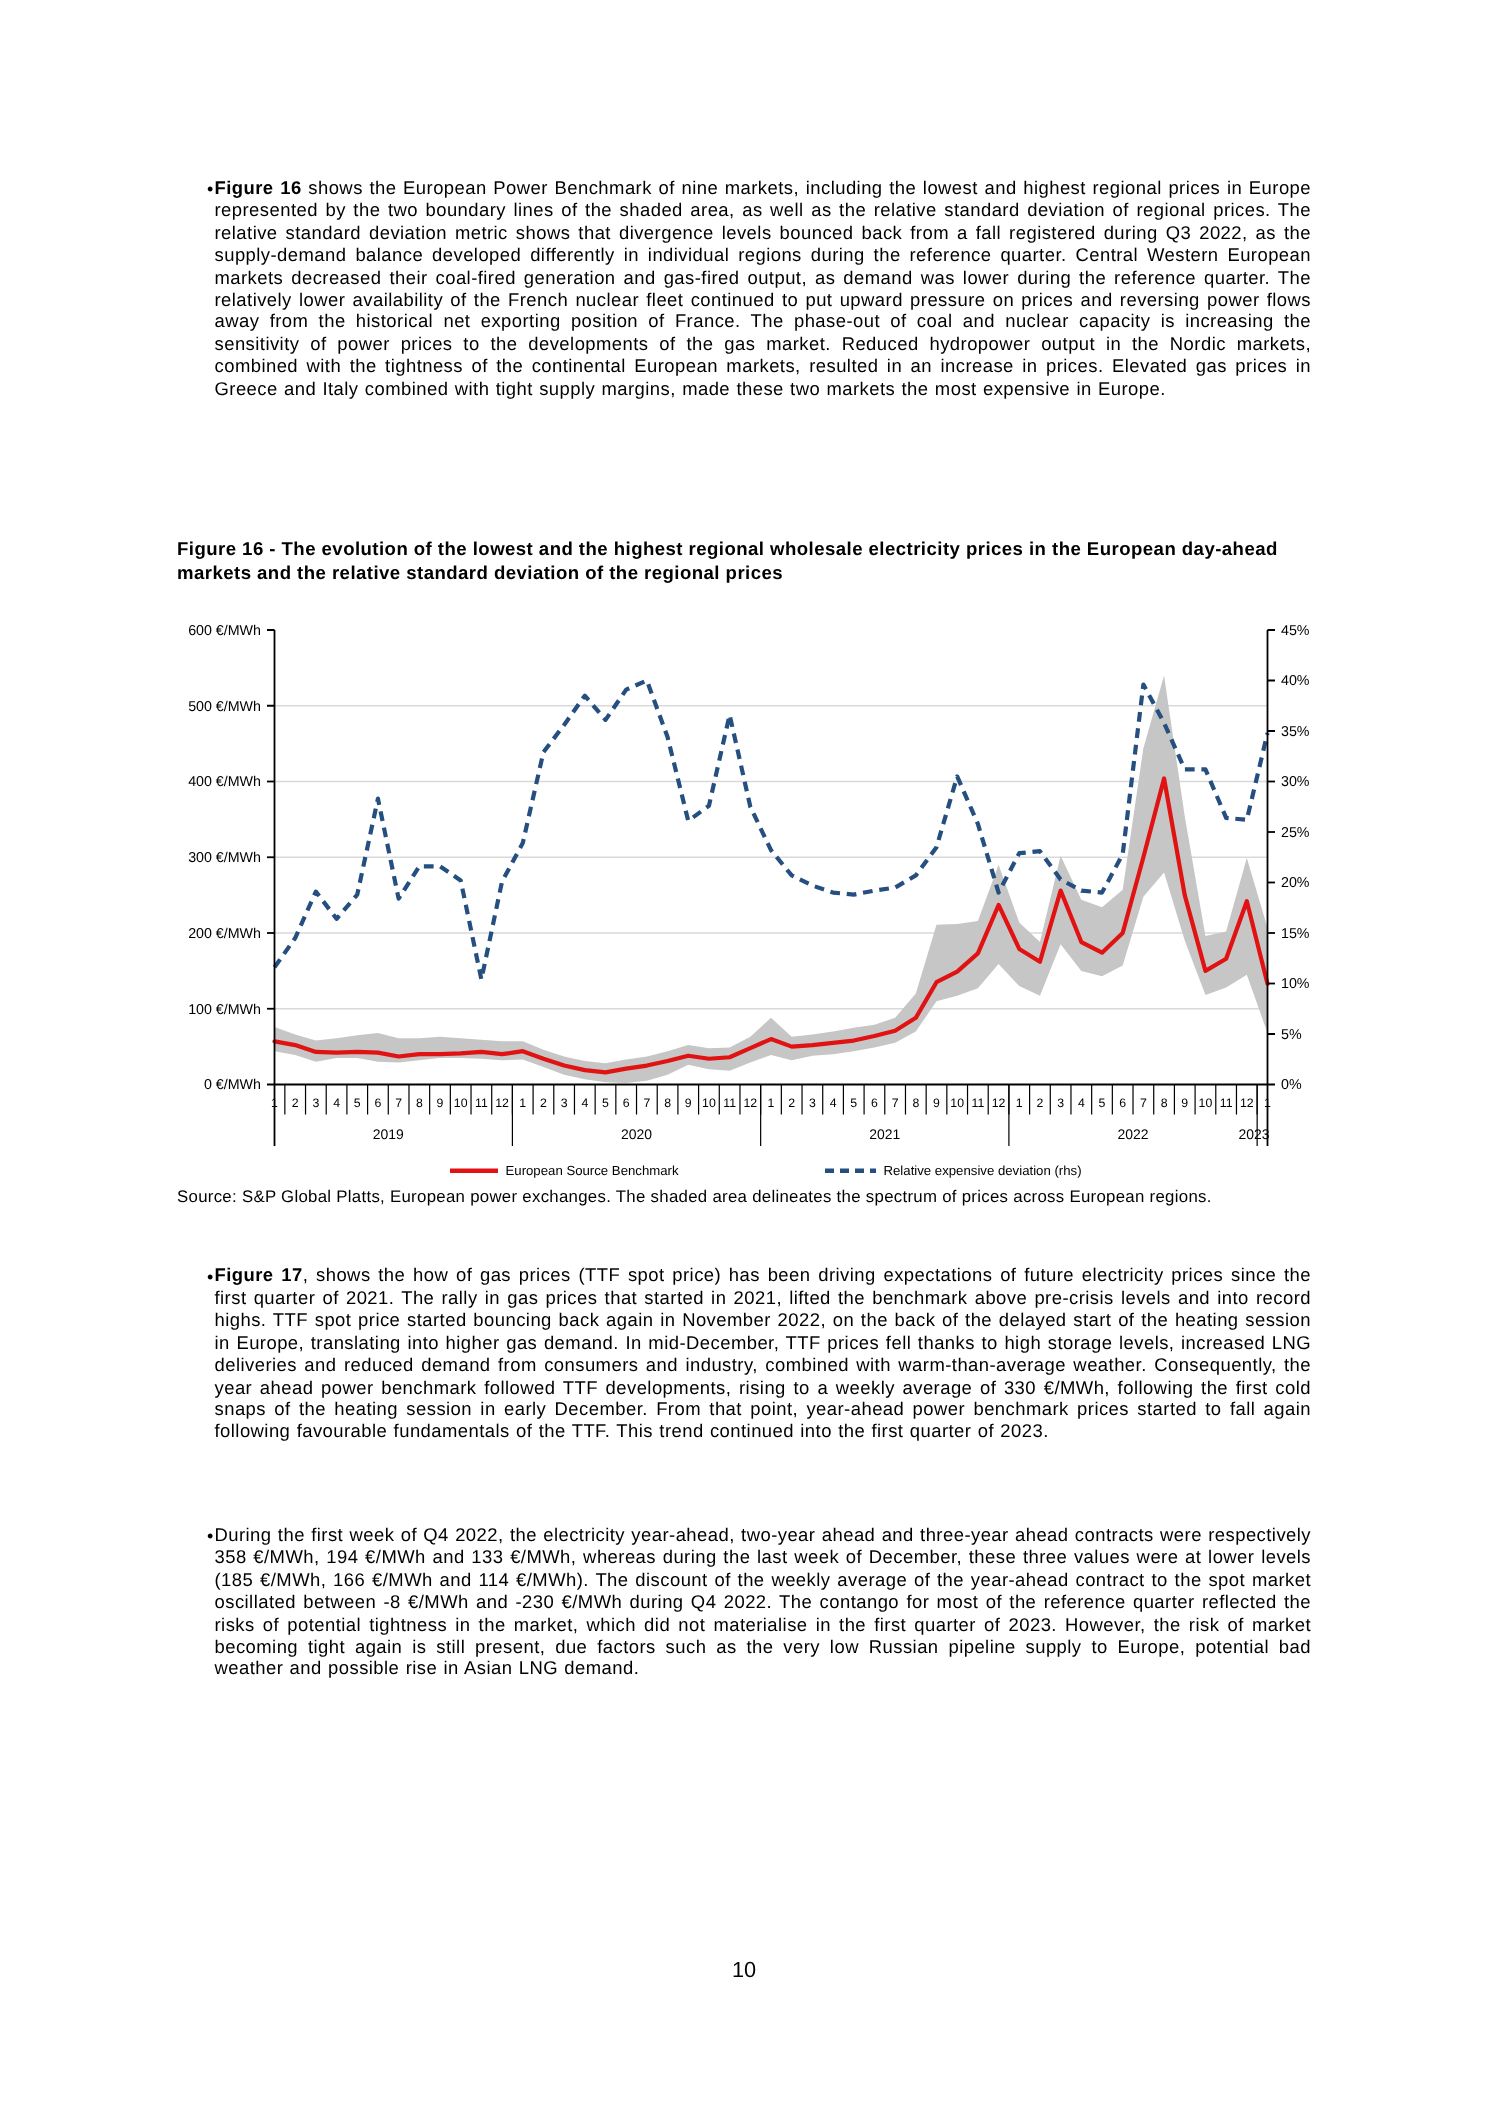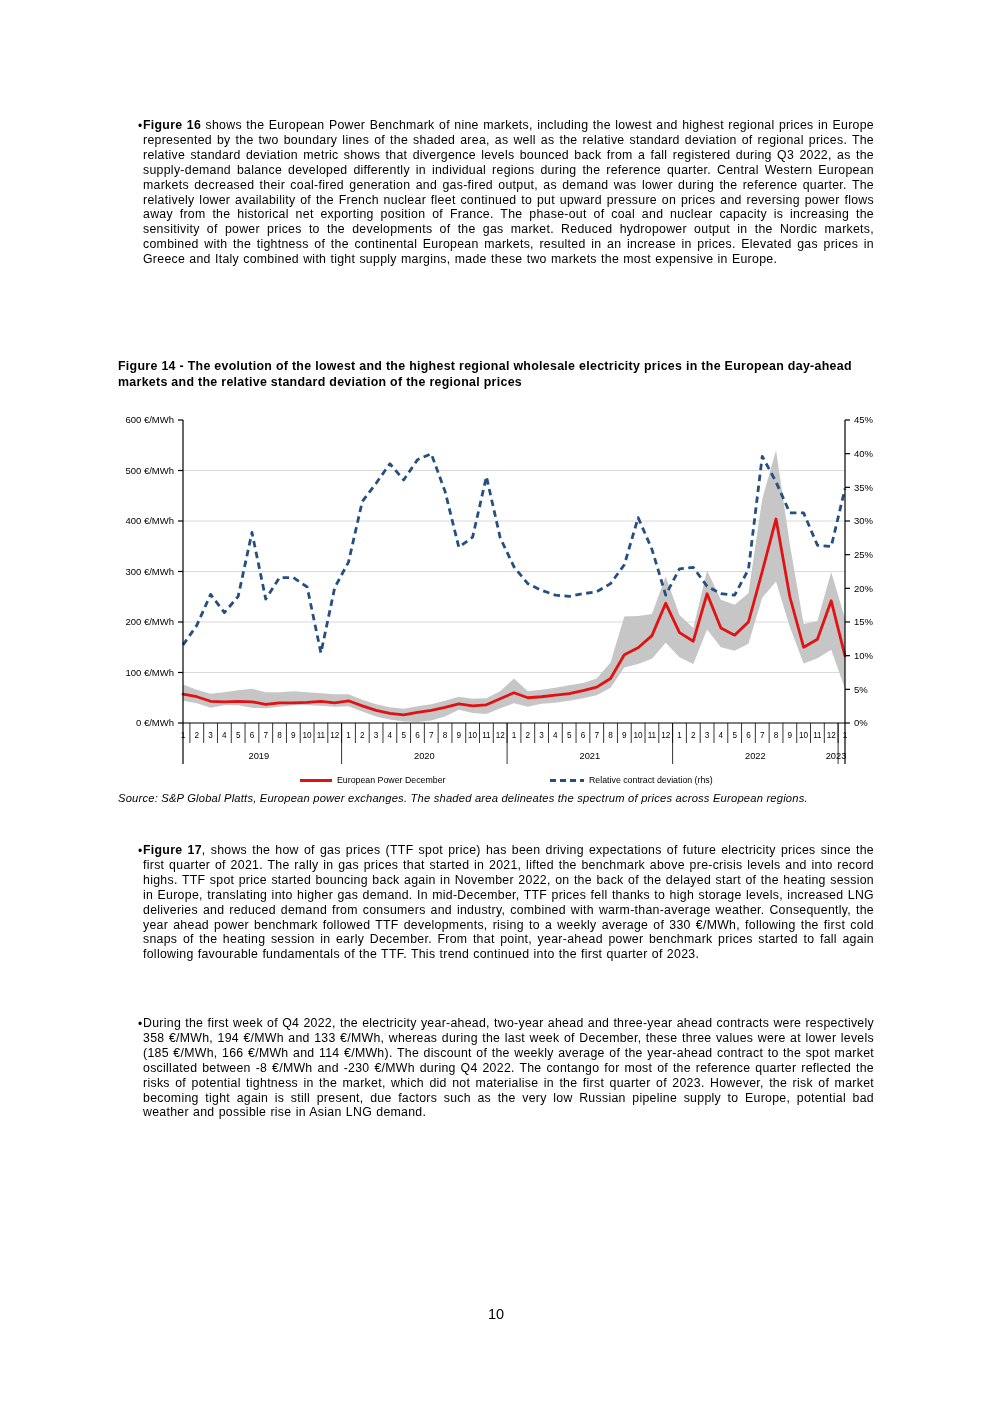--- a/index.html
+++ b/index.html
@@ -22,35 +22,35 @@
   svg text{font-family:"Liberation Sans",sans-serif;fill:#000;}
   .legend-row{position:absolute;left:118px;top:775px;width:756px;height:14px;font-size:8.8px;}
   .legend-item{position:absolute;display:flex;align-items:center;gap:5px;white-space:nowrap;}
   .legend-item.l1{left:182px;}
   .legend-item.l2{left:432px;}
   .sw-red{display:inline-block;width:32px;height:3px;background:#e01212;}
   .sw-blue{display:inline-block;width:34px;height:3px;
     background:repeating-linear-gradient(90deg,#254f7f 0 6px,transparent 6px 10px);}
   .source-line{
     position:absolute;left:118px;top:792px;width:760px;
-    font-style:italic;font-size:11.2px;letter-spacing:0.2px;
+    font-size:11.2px;letter-spacing:0.2px;
   }
   .pagenum{position:absolute;left:0;top:1306px;width:100%;text-align:center;font-size:14.5px;}
 </style>
 </head>
 <body>
 
 <div class="page">
 
   <div class="bullet" style="top:118px">
     <span class="dot">•</span>
     <div class="btext"><span class="lead">Figure 16</span><span> shows the European Power Benchmark of nine markets, including the lowest and highest regional prices in Europe represented by the two boundary lines of the shaded area, as well as the relative standard deviation of regional prices. The relative standard deviation metric shows that divergence levels bounced back from a fall registered during Q3 2022, as the supply-demand balance developed differently in individual regions during the reference quarter. Central Western European markets decreased their coal-fired generation and gas-fired output, as demand was lower during the reference quarter. The relatively lower availability of the French nuclear fleet continued to put upward pressure on prices and reversing power flows away from the historical net exporting position of France. The phase-out of coal and nuclear capacity is increasing the sensitivity of power prices to the developments of the gas market. Reduced hydropower output in the Nordic markets, combined with the tightness of the continental European markets, resulted in an increase in prices. Elevated gas prices in Greece and Italy combined with tight supply margins, made these two markets the most expensive in Europe.</span></div>
   </div>
 
-  <div class="fig-title">Figure 14 - The evolution of the lowest and the highest regional wholesale electricity prices in the European day-ahead markets and the relative standard deviation of the regional prices</div>
+  <div class="fig-title">Figure 16 - The evolution of the lowest and the highest regional wholesale electricity prices in the European day-ahead markets and the relative standard deviation of the regional prices</div>
 
   <div class="chart-wrap" id="chart"><svg width="756" height="356" viewBox="0 0 756 356">
         <line x1="65" y1="259.50" x2="727" y2="259.50" stroke="#d9d9d9" stroke-width="1"></line>
         <line x1="65" y1="209.00" x2="727" y2="209.00" stroke="#d9d9d9" stroke-width="1"></line>
         <line x1="65" y1="158.50" x2="727" y2="158.50" stroke="#d9d9d9" stroke-width="1"></line>
         <line x1="65" y1="108.00" x2="727" y2="108.00" stroke="#d9d9d9" stroke-width="1"></line>
         <line x1="65" y1="57.50" x2="727" y2="57.50" stroke="#d9d9d9" stroke-width="1"></line>
         <polygon points="65.00,271.62 78.79,276.67 92.58,280.71 106.38,279.19 120.17,277.18 133.96,275.66 147.75,279.19 161.54,279.19 175.33,278.19 189.13,279.19 202.92,280.20 216.71,281.21 230.50,281.21 244.29,286.77 258.08,291.31 271.88,294.35 285.67,295.86 299.46,293.33 313.25,291.31 327.04,287.78 340.83,283.74 354.63,285.76 368.42,285.25 382.21,278.19 396.00,265.56 409.79,278.19 423.58,276.67 437.38,274.65 451.17,272.13 464.96,270.11 478.75,265.56 492.54,249.40 506.33,203.44 520.13,202.94 533.92,200.92 547.71,163.55 561.50,201.93 575.29,215.06 589.08,157.49 602.88,186.78 616.67,191.83 630.46,180.22 644.25,85.78 658.04,37.30 671.83,131.23 685.63,211.02 699.42,207.99 713.21,159.00 727.00,205.47 727.00,275.66 713.21,236.78 699.42,245.36 685.63,250.41 671.83,214.05 658.04,168.60 644.25,184.76 630.46,230.72 616.67,237.78 602.88,234.25 589.08,216.57 575.29,250.91 561.50,244.35 547.71,229.70 533.92,245.87 520.13,250.91 506.33,254.45 492.54,274.65 478.75,282.23 464.96,285.25 451.17,287.78 437.38,289.80 423.58,290.81 409.79,293.84 396.00,290.31 382.21,295.36 368.42,300.91 354.63,299.90 340.83,296.87 327.04,303.44 313.25,307.48 299.46,308.99 285.67,308.49 271.88,306.46 258.08,303.44 244.29,298.38 230.50,293.33 216.71,293.84 202.92,292.83 189.13,292.32 175.33,292.32 161.54,293.84 147.75,295.36 133.96,294.85 120.17,292.32 106.38,292.32 92.58,294.85 78.79,290.31 65.00,287.78 " fill="#c6c6c6"></polygon>
         <polyline points="65.00,281.21 78.79,283.74 92.58,288.29 106.38,288.79 120.17,288.29 133.96,288.79 147.75,291.31 161.54,289.80 175.33,289.80 189.13,289.30 202.92,288.29 216.71,289.80 230.50,287.78 244.29,292.83 258.08,297.38 271.88,300.40 285.67,301.92 299.46,299.39 313.25,297.38 327.04,294.35 340.83,290.81 354.63,292.83 368.42,291.82 382.21,285.76 396.00,279.70 409.79,284.75 423.58,283.74 437.38,282.23 451.17,280.71 464.96,277.68 478.75,274.14 492.54,265.56 506.33,241.82 520.13,234.75 533.92,222.63 547.71,190.31 561.50,219.61 575.29,228.19 589.08,180.72 602.88,215.06 616.67,222.13 630.46,209.00 644.25,158.50 658.04,105.98 671.83,183.75 685.63,234.25 699.42,226.17 713.21,187.79 727.00,242.83 " fill="none" stroke="#e01212" stroke-width="2.8" stroke-linejoin="round" stroke-linecap="round"></polyline>
         <polyline points="65.00,231.89 78.79,212.37 92.58,181.39 106.38,199.57 120.17,183.41 133.96,119.45 147.75,186.11 161.54,164.56 175.33,164.56 189.13,173.99 202.92,239.97 216.71,174.66 230.50,149.07 244.29,88.47 258.08,70.29 271.88,50.77 285.67,66.93 299.46,46.73 313.25,40.67 327.04,78.37 340.83,134.26 354.63,124.16 368.42,63.56 382.21,124.83 396.00,153.79 409.79,170.62 423.58,177.35 437.38,182.07 451.17,183.41 464.96,180.72 478.75,178.70 492.54,170.62 506.33,151.77 520.13,104.63 533.92,136.28 547.71,182.07 561.50,155.81 575.29,154.46 589.08,173.31 602.88,180.72 616.67,182.07 630.46,156.48 644.25,43.36 658.04,68.95 671.83,99.92 685.63,99.92 699.42,132.24 713.21,133.59 727.00,75.68 " fill="none" stroke="#254f7f" stroke-width="2.8" stroke-dasharray="6.5 4.5" stroke-linejoin="round"></polyline>
@@ -195,25 +195,25 @@
         <text x="471.85" y="346" font-size="9.3" text-anchor="middle">2021</text>
         <line x1="554.60" y1="310" x2="554.60" y2="351" stroke="#000" stroke-width="0.8"></line>
         <text x="637.35" y="346" font-size="9.3" text-anchor="middle">2022</text>
         <line x1="720.10" y1="310" x2="720.10" y2="351" stroke="#000" stroke-width="0.8"></line>
         <text x="718.00" y="346" font-size="9.3" text-anchor="middle">2023</text>
       </svg></div>
 
   <div class="legend-row">
     <div class="legend-item l1">
       <span class="sw-red"></span>
-      <span>European Power December</span>
+      <span>European Source Benchmark</span>
     </div>
     <div class="legend-item l2">
       <span class="sw-blue"></span>
-      <span>Relative contract deviation (rhs)</span>
+      <span>Relative expensive deviation (rhs)</span>
     </div>
   </div>
 
   <div class="source-line">Source: S&amp;P Global Platts, European power exchanges. The shaded area delineates the spectrum of prices across European regions.</div>
 
   <div class="bullet" style="top:843px">
     <span class="dot">•</span>
     <div class="btext"><span class="lead">Figure 17</span><span>, shows the how of gas prices (TTF spot price) has been driving expectations of future electricity prices since the first quarter of 2021. The rally in gas prices that started in 2021, lifted the benchmark above pre-crisis levels and into record highs. TTF spot price started bouncing back again in November 2022, on the back of the delayed start of the heating session in Europe, translating into higher gas demand. In mid-December, TTF prices fell thanks to high storage levels, increased LNG deliveries and reduced demand from consumers and industry, combined with warm-than-average weather. Consequently, the year ahead power benchmark followed TTF developments, rising to a weekly average of 330 €/MWh, following the first cold snaps of the heating session in early December. From that point, year-ahead power benchmark prices started to fall again following favourable fundamentals of the TTF. This trend continued into the first quarter of 2023.</span></div>
   </div>
 

